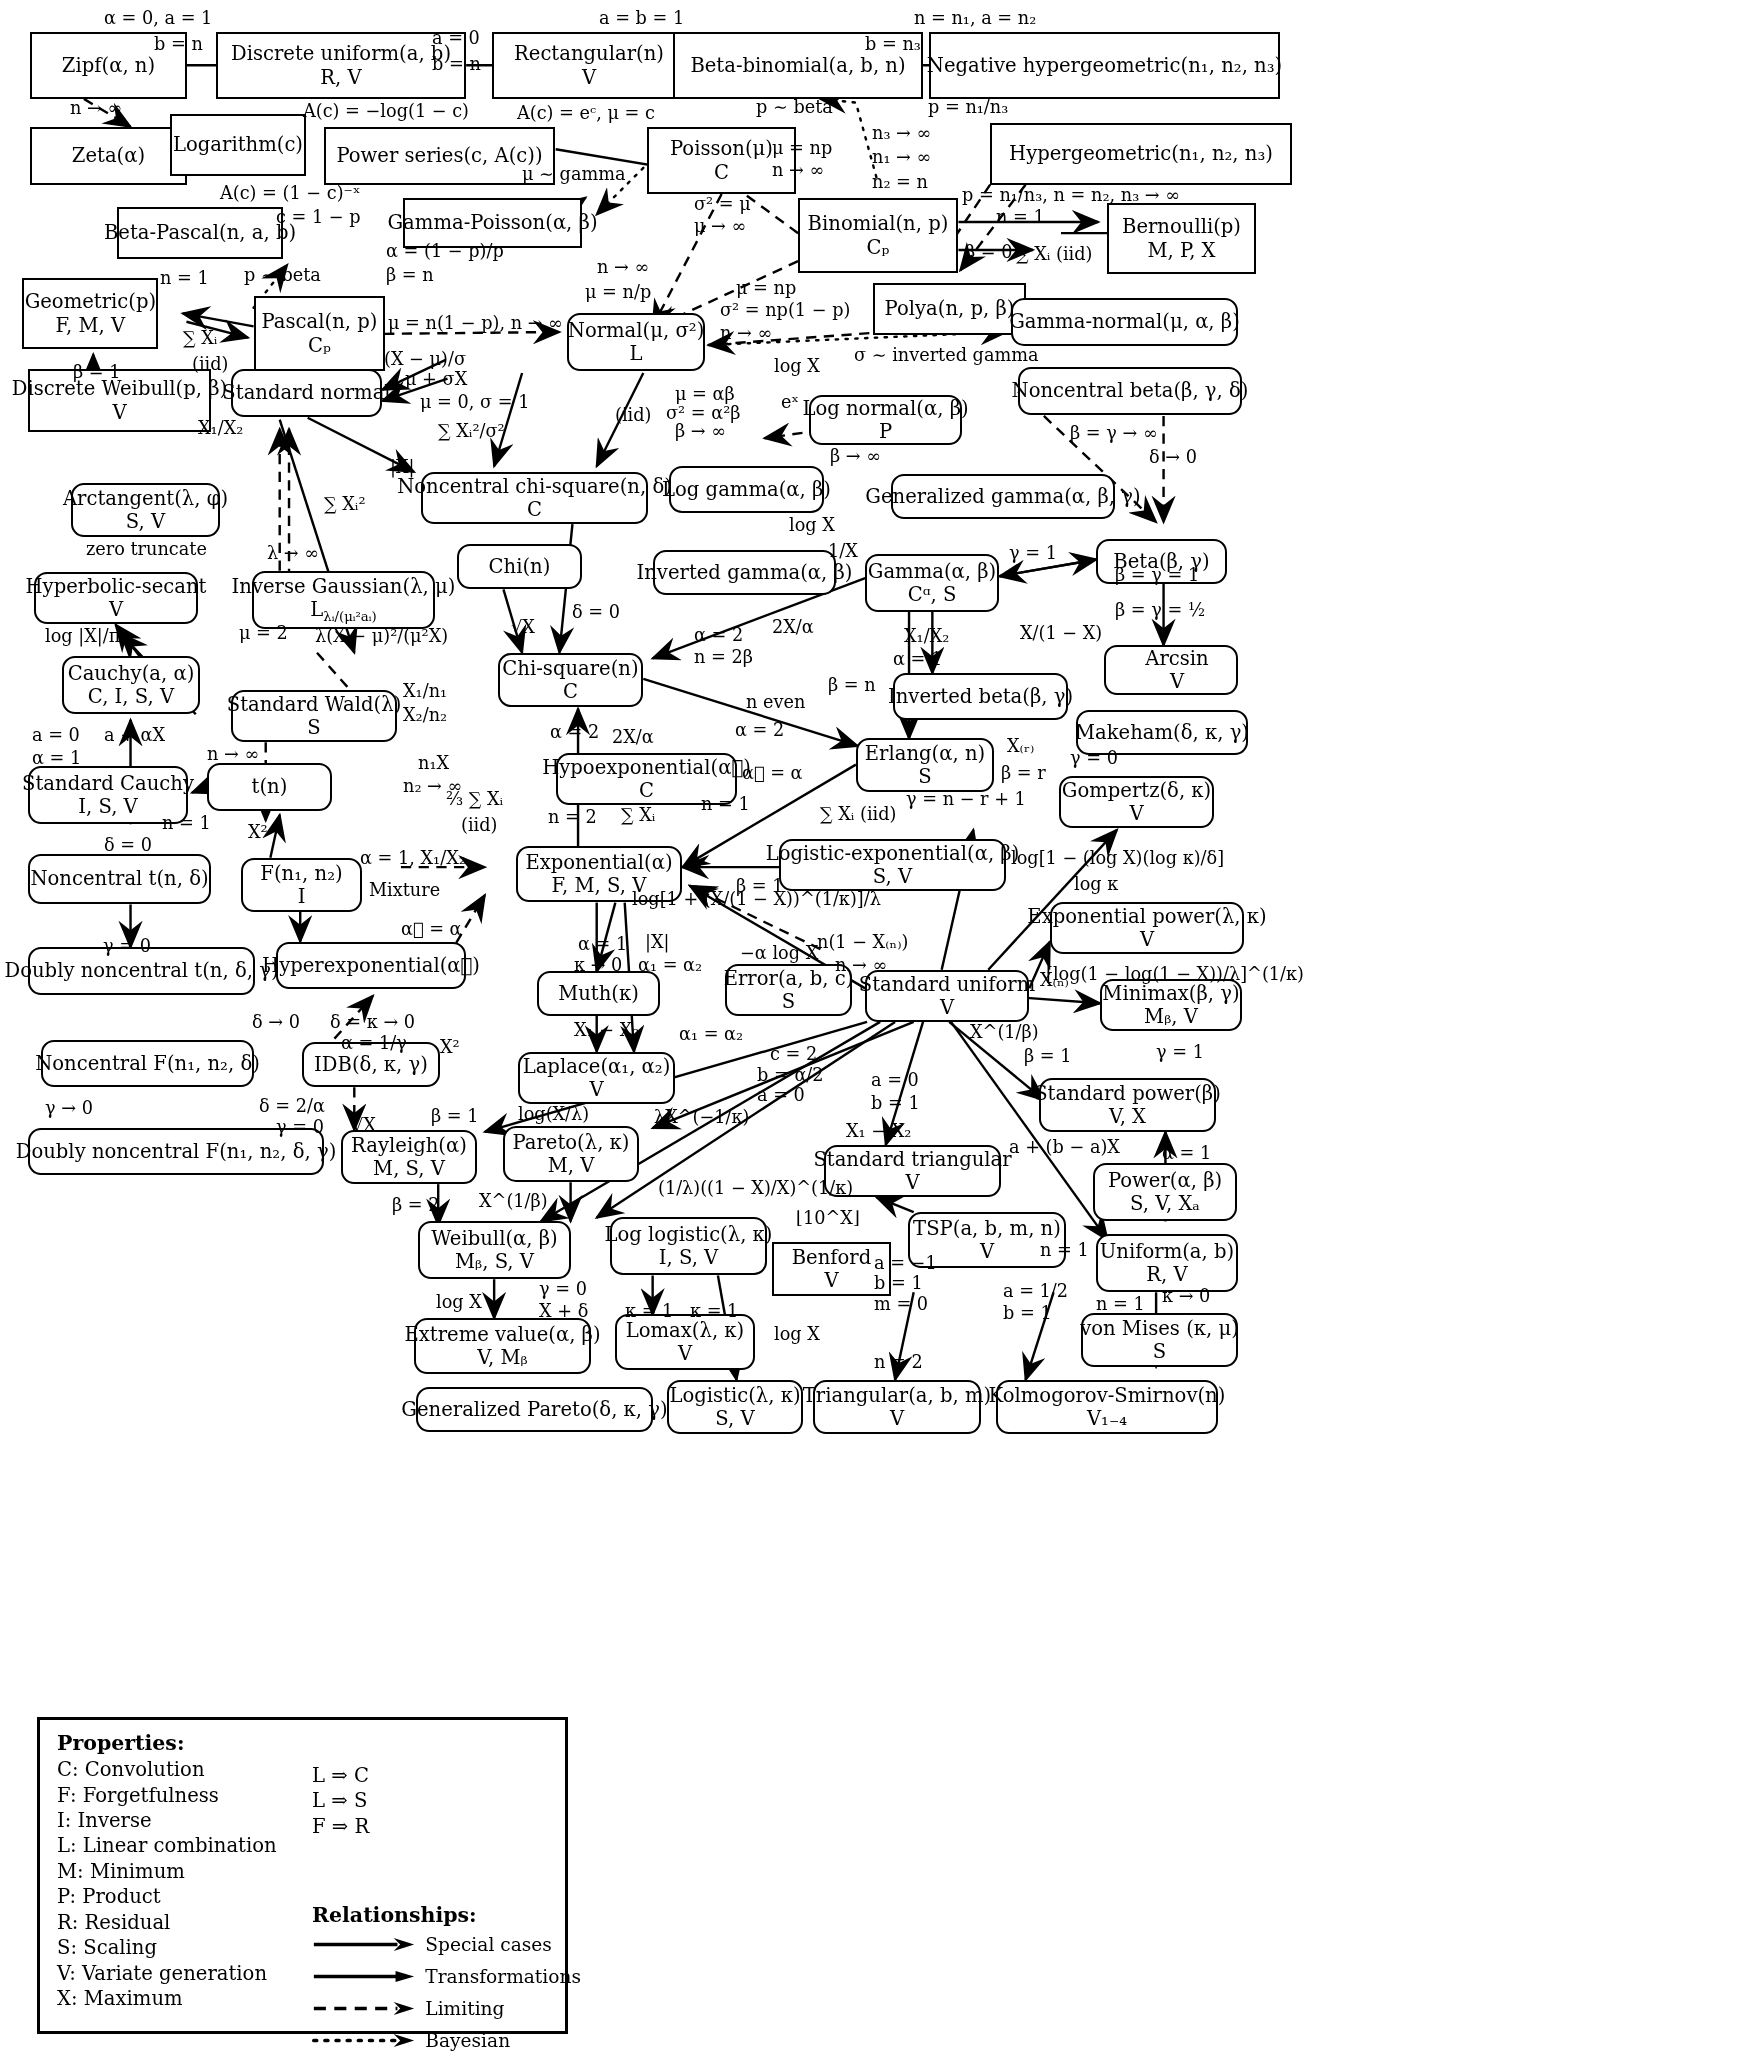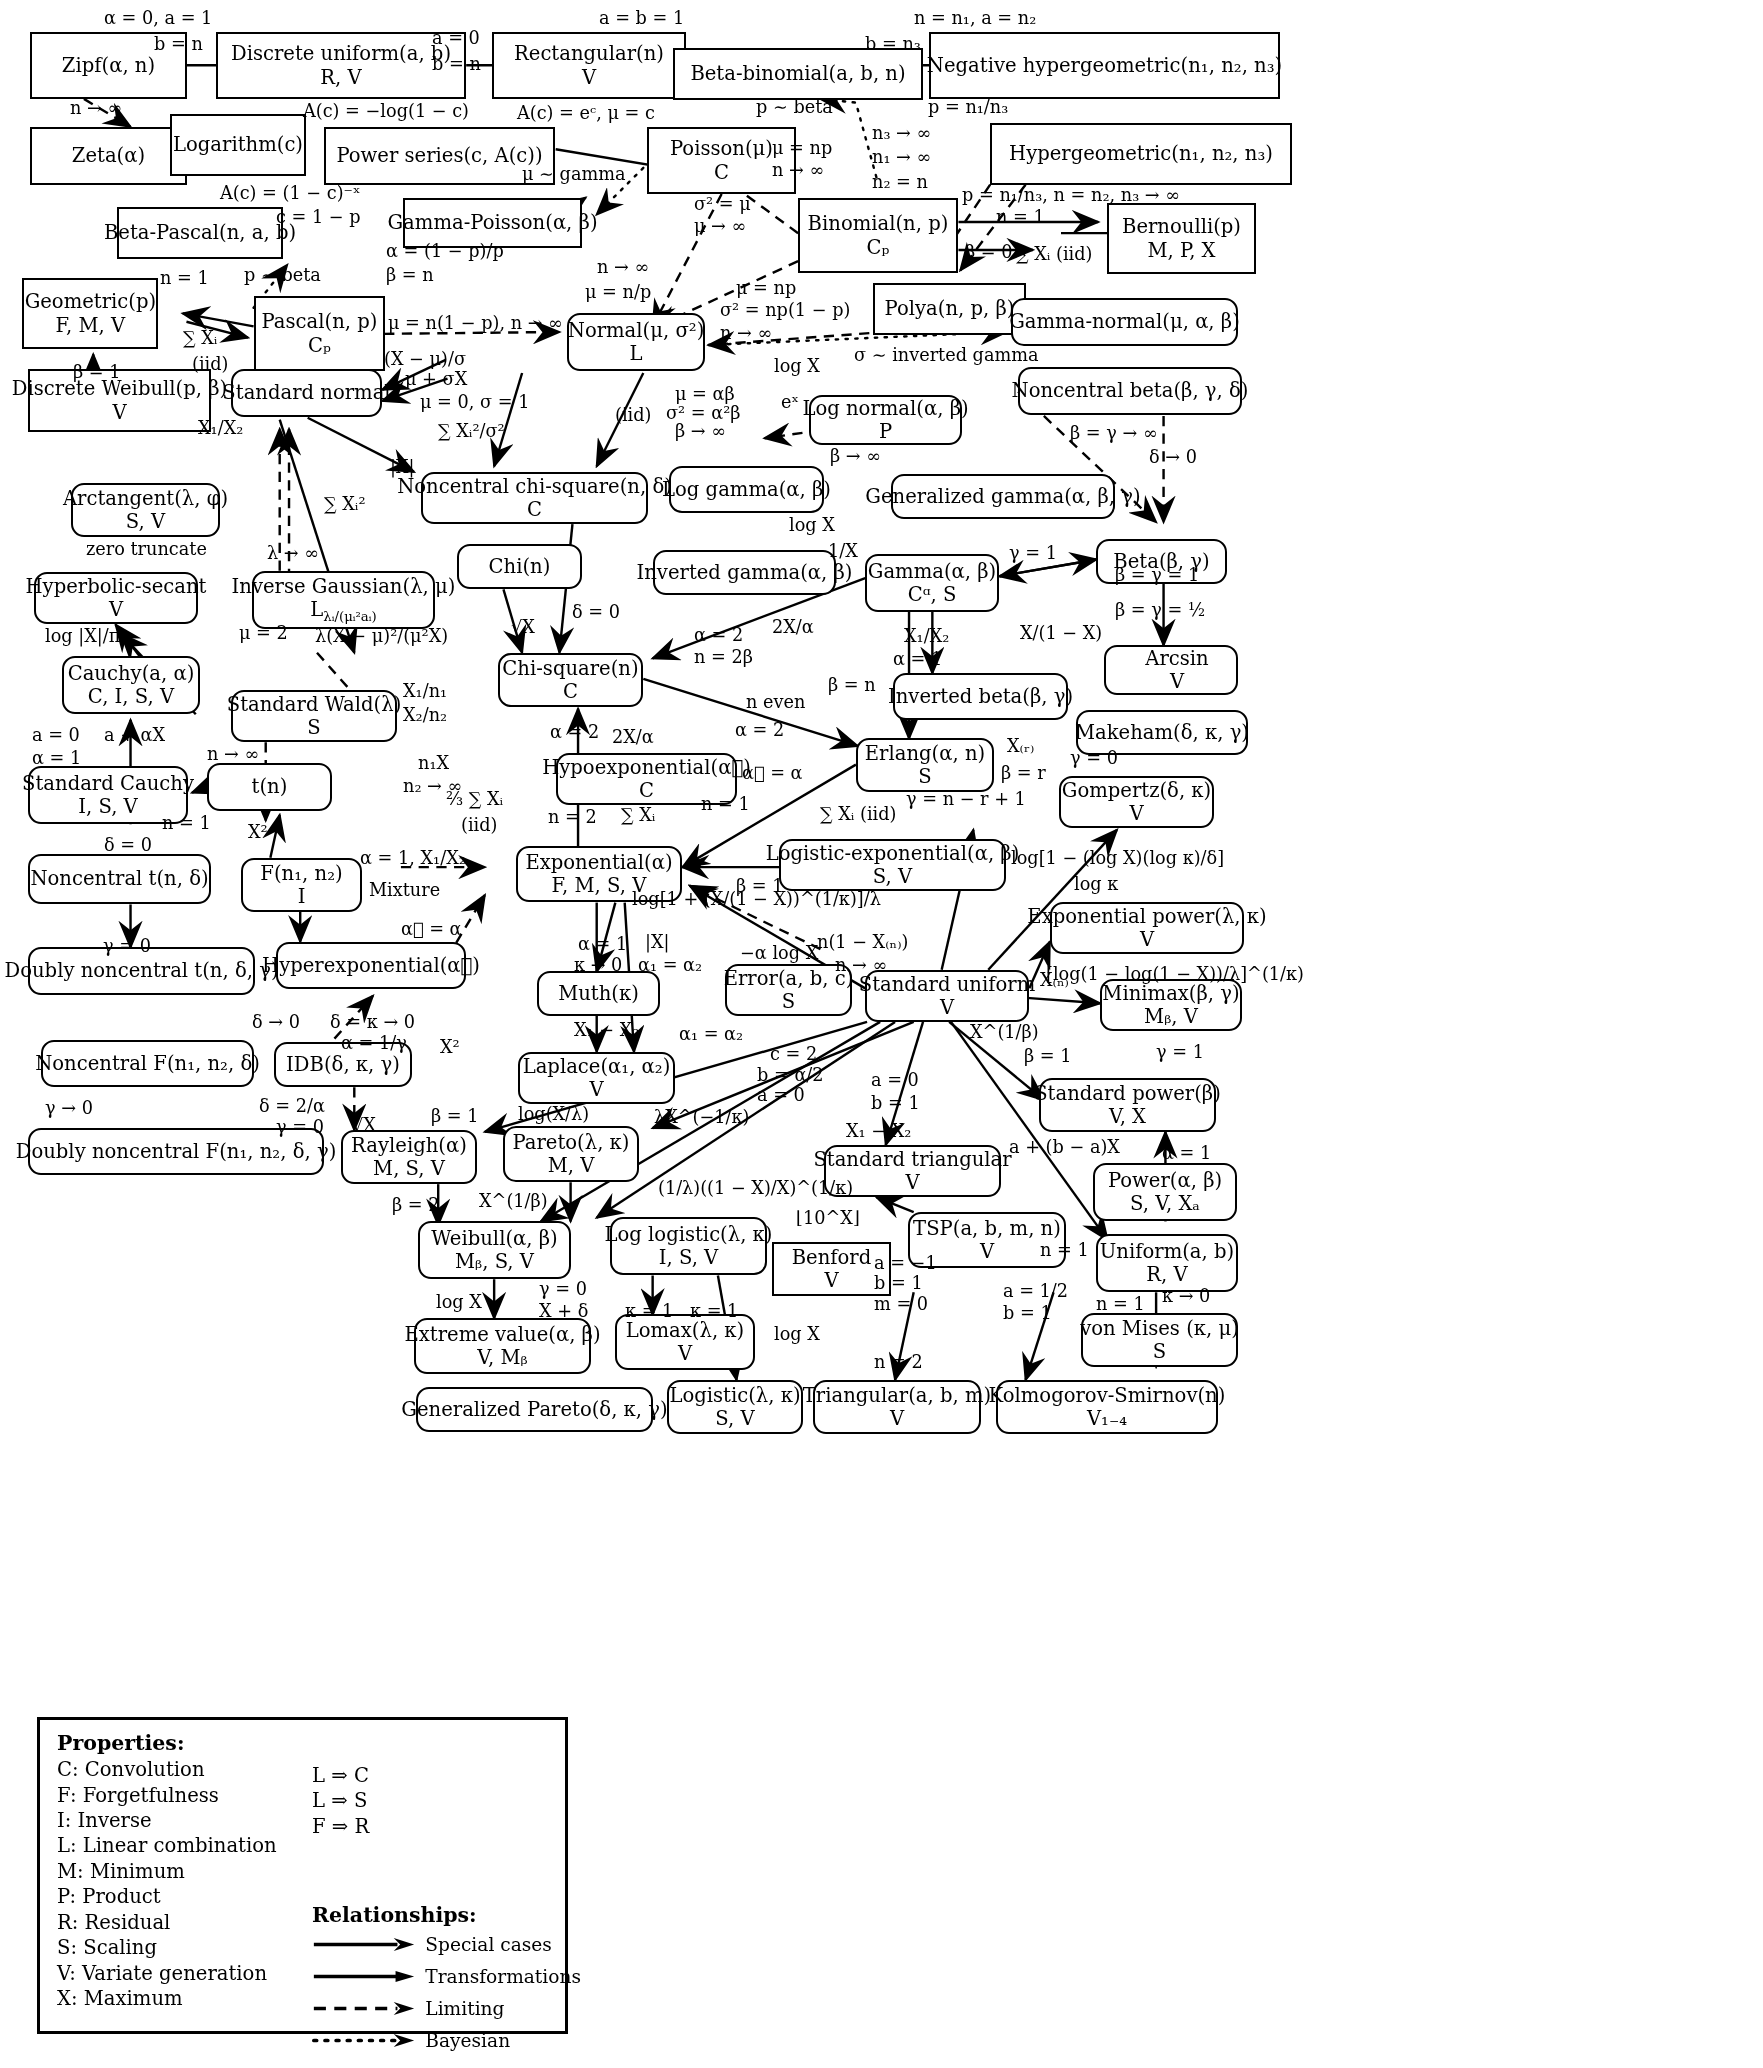--- a/index.html
+++ b/index.html
@@ -138,21 +138,21 @@
         <div class="n1">Zipf(α, n)</div>
       </div>
       <div class="node sq" style="left: 216px; top: 32px; width: 250px; height: 67px;">
         <div class="n1">Discrete uniform(a, b)</div>
         <div class="n2">R, V</div>
       </div>
       <div class="node sq" style="left: 492px; top: 32px; width: 194px; height: 67px;">
         <div class="n1">Rectangular(n)</div>
         <div class="n2">V</div>
       </div>
-      <div class="node sq" style="left: 673px; top: 32px; width: 250px; height: 52px; margin-top: 16px;">
+      <div class="node sq" style="left: 673px; top: 32px; width: 250px; height: 67px;">
         <div class="n1">Beta-binomial(a, b, n)</div>
       </div>
       <div class="node sq" style="left: 929px; top: 32px; width: 351px; height: 67px;">
         <div class="n1">Negative hypergeometric(n₁, n₂, n₃)</div>
       </div>
       <div class="node sq" style="left: 30px; top: 127px; width: 157px; height: 58px;">
         <div class="n1">Zeta(α)</div>
       </div>
       <div class="node sq" style="left: 170px; top: 114px; width: 136px; height: 62px;">
         <div class="n1">Logarithm(c)</div>
@@ -325,21 +325,21 @@
       <div class="node rd" style="left: 1100px; top: 979px; width: 142px; height: 52px;">
         <div class="n1">Minimax(β, γ)</div>
         <div class="n2">Mᵦ, V</div>
       </div>
       <div class="node rd" style="left: 28px; top: 947px; width: 227px; height: 48px;">
         <div class="n1">Doubly noncentral t(n, δ, γ)</div>
       </div>
       <div class="node rd" style="left: 41px; top: 1040px; width: 213px; height: 47px;">
         <div class="n1">Noncentral F(n₁, n₂, δ)</div>
       </div>
-      <div class="node rd" style="left: 274px; top: 1042px; width: 138px; height: 45px; justify-content: center;">
+      <div class="node rd" style="left: 302px; top: 1042px; width: 138px; height: 45px; justify-content: center;">
         <div class="n1">IDB(δ, κ, γ)</div>
       </div>
       <div class="node rd" style="left: 518px; top: 1052px; width: 157px; height: 52px;">
         <div class="n1">Laplace(α₁, α₂)</div>
         <div class="n2">V</div>
       </div>
       <div class="node rd" style="left: 1039px; top: 1078px; width: 177px; height: 54px;">
         <div class="n1">Standard power(β)</div>
         <div class="n2">V, X</div>
       </div>

